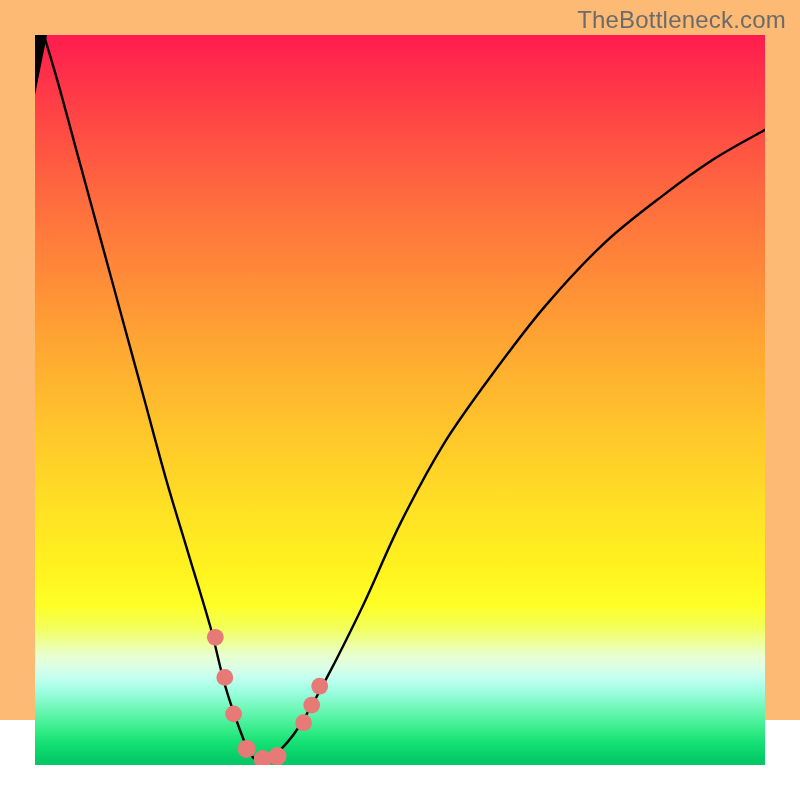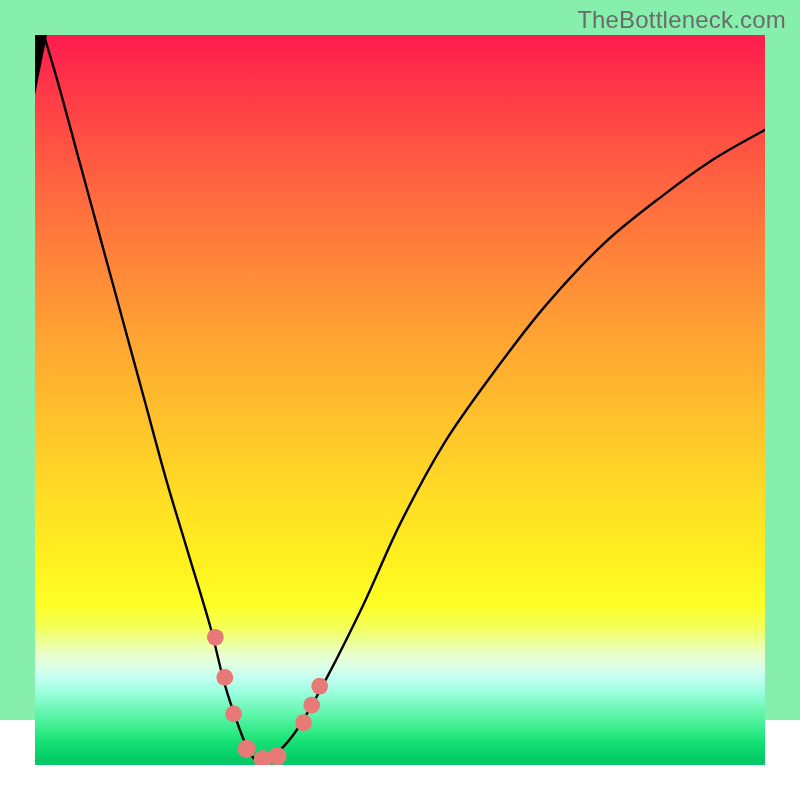--- a/index.html
+++ b/index.html
@@ -6,21 +6,21 @@
     margin: 0;
     padding: 0;
     width: 800px;
     height: 800px;
     overflow: hidden;
     font-family: Arial, Helvetica, sans-serif;
   }
   .frame {
     width: 800px;
     height: 720px;
-    background: #86efac;
+    background: #fdba74;
     position: relative;
   }
   .watermark {
     position: absolute;
     top: 6px;
     right: 14px;
     color: #6b6b6b;
     font-size: 24px;
     font-weight: 400;
     letter-spacing: 0.2px;

